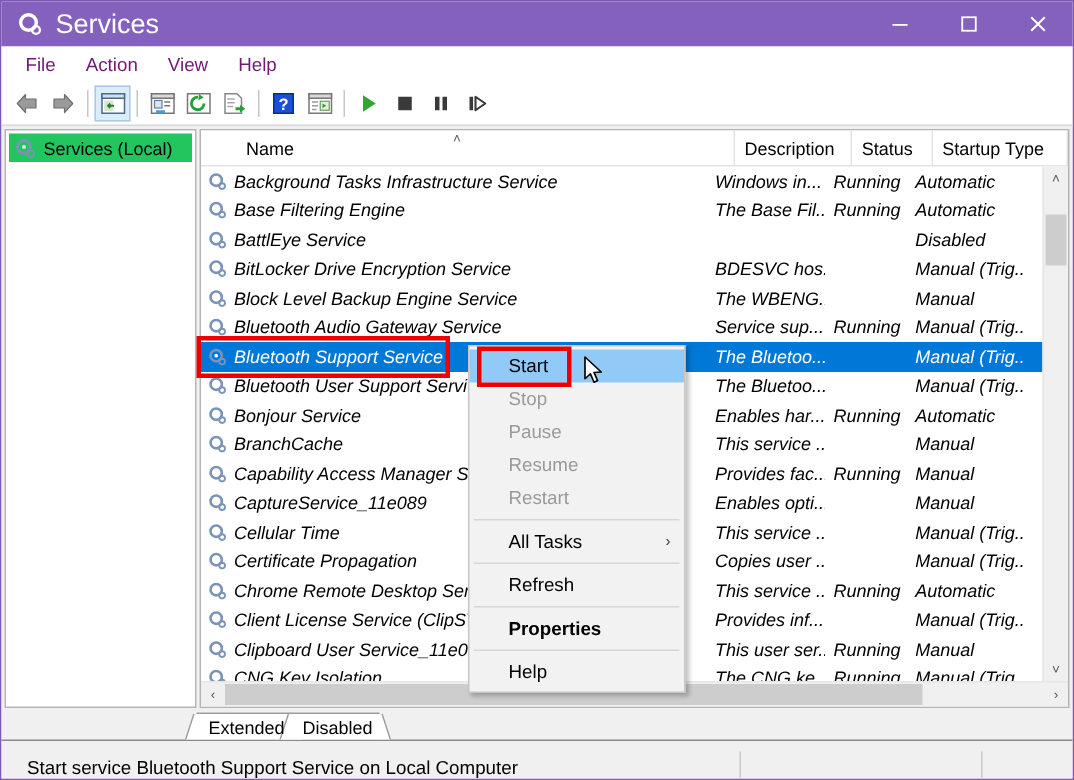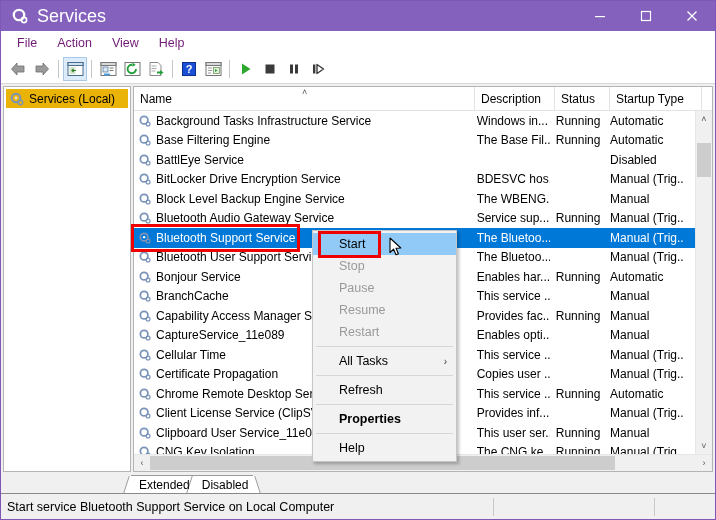--- a/index.html
+++ b/index.html
@@ -122,21 +122,21 @@
     margin: 2px 0 2px 2px;
     flex: 0 0 auto;
     padding-top: 2px;
   }
   .tree-node {
     display: flex;
     align-items: center;
     height: 19px;
     margin: 0 2px;
     padding-left: 3px;
-    background: #eab308;
+    background: #22c55e;
   }
   .tree-icon {
     width: 16px; height: 16px; margin-right: 4px; flex: 0 0 auto;
   }
   .tree-label { font-size: 12px; white-space: nowrap; }
 
   .listpane {
     flex: 1 1 auto;
     margin: 2px 2px 2px 2px;
     box-sizing: border-box;
@@ -161,21 +161,21 @@
     box-sizing: border-box;
     border-right: 1px solid #e3e3e3;
     padding-left: 6px;
     display: flex;
     align-items: center;
     font-size: 12px;
     white-space: nowrap;
     overflow: hidden;
     height: 23px;
   }
-  .col-name   { width: 341px; }
+  .col-name   { width: 341px; margin-left: 24px; }
   .col-desc   { width: 80px; }
   .col-status { width: 55px; }
   .col-start  { width: 92px; }
   .sort-arrow {
     position: absolute;
     left: 168px;
     top: 1px;
     font-size: 9px;
     color: #5a5a5a;
     line-height: 9px;
@@ -192,20 +192,21 @@
     flex: 1 1 auto;
     min-width: 0;
     position: relative;
   }
   .row {
     height: 19.5px;
     display: flex;
     align-items: center;
     font-size: 12px;
     white-space: nowrap;
+    font-style: italic;
   }
   .row.selected { background: #0078d7; color: #fff; }
   .cell {
     box-sizing: border-box;
     overflow: hidden;
     white-space: nowrap;
     height: 19.5px;
     display: flex;
     align-items: center;
   }
@@ -309,22 +310,23 @@
     transform: skewX(18deg);
   }
   .tab span { position: relative; z-index: 2; }
 
   
   .statusbar {
     height: 25px;
     border-top: 1px solid #8a8a8a;
     background: #f0f0f0;
     display: flex;
-    align-items: center;
-    flex: 0 0 auto;
+    align-items: flex-end;
+    flex: 0 0 auto;
+    padding-left: 11px;
   }
   .status-main {
     flex: 1 1 auto;
     padding-left: 6px;
     font-size: 12.5px;
     white-space: nowrap;
     overflow: hidden;
   }
   .status-seg {
     width: 160px;

